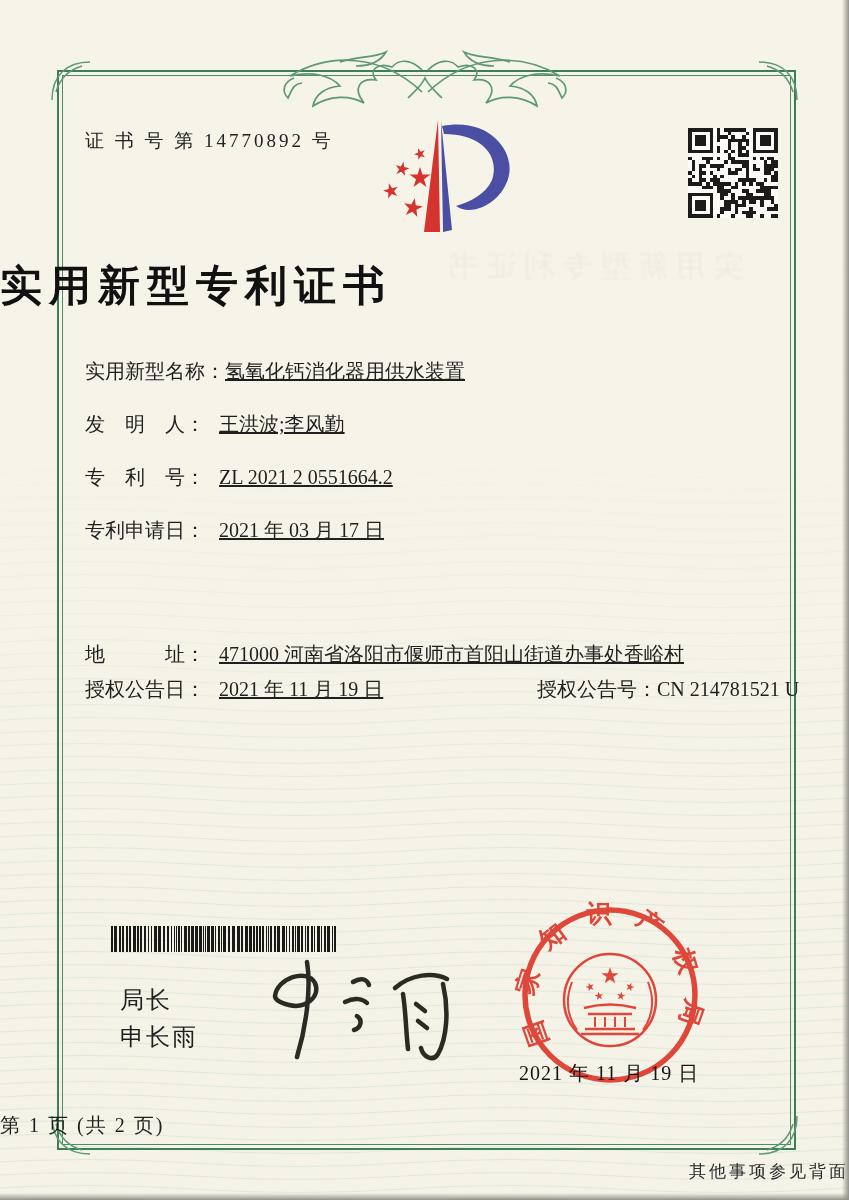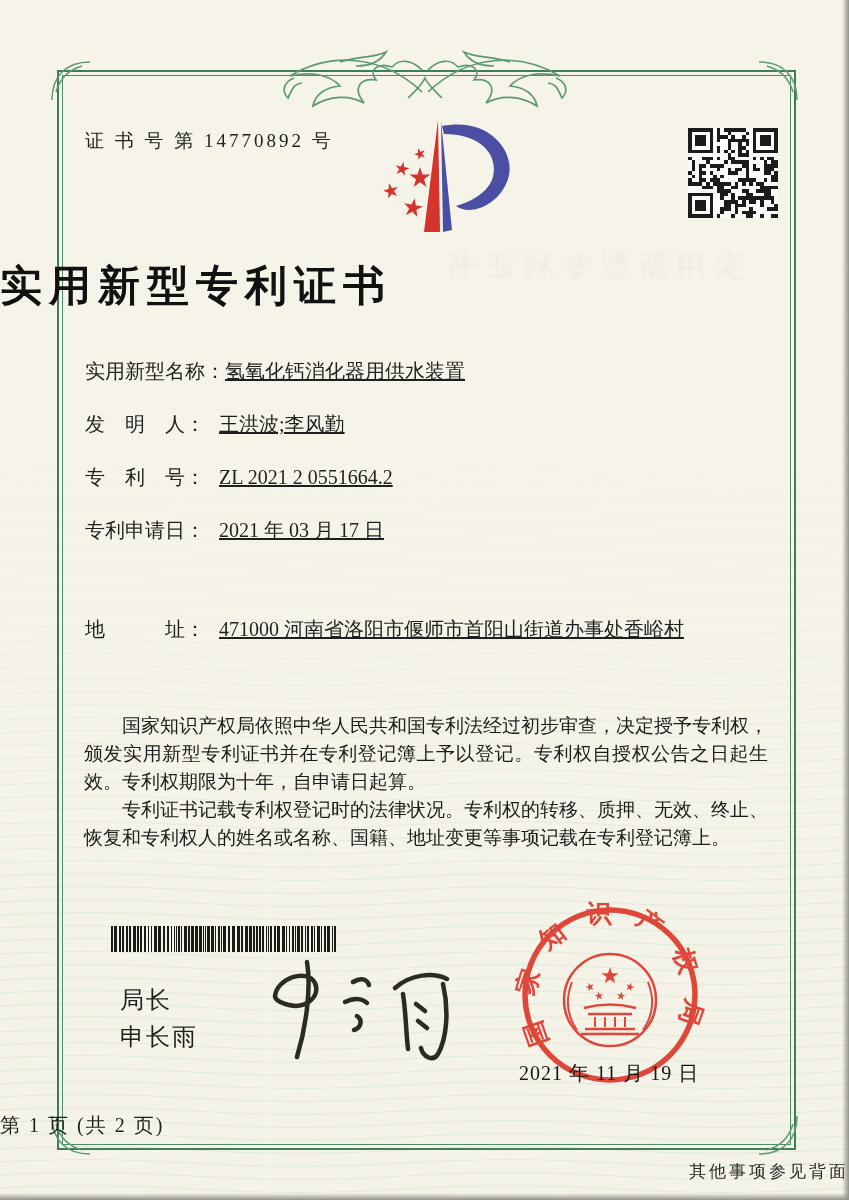--- a/index.html
+++ b/index.html
@@ -422,28 +422,28 @@
   </div>
   <div class="field" style="top:411px">
     <span class="flabel">发　明　人：</span><span class="fvalue">王洪波;李风勤</span>
   </div>
   <div class="field" style="top:464px">
     <span class="flabel">专　利　号：</span><span class="fvalue">ZL 2021 2 0551664.2</span>
   </div>
   <div class="field" style="top:517px">
     <span class="flabel">专利申请日：</span><span class="fvalue">2021 年 03 月 17 日</span>
   </div>
-  <div class="field" style="top:616px">
+  <div class="field" style="top:641px">
     <span class="flabel">地　　　址：</span><span class="fvalue">471000 河南省洛阳市偃师市首阳山街道办事处香峪村</span>
   </div>
-
-  <div class="paras">
-    <p>国家知识产权局依照中华人民共和国专利法经过初步审查，决定授予专利权，颁发实用新型专利证书并在专利登记簿上予以登记。专利权自授权公告之日起生效。专利权期限为十年，自申请日起算。</p>
-    <p>专利证书记载专利权登记时的法律状况。专利权的转移、质押、无效、终止、恢复和专利权人的姓名或名称、国籍、地址变更等事项记载在专利登记簿上。</p>
-  </div>
+  <div class="field" style="top:676px;width:680px">
+    <span><span class="flabel">授权公告日：</span><span class="fvalue">2021 年 11 月 19 日</span></span>
+    <span class="grant-no"><span>授权公告号：</span><span>CN 214781521 U</span></span>
+  </div>
+
 
   <svg class="barcode" width="232" height="26" viewBox="0 0 232 26" shape-rendering="crispEdges">
     <g id="bar-cells" fill="#1a1a18">
         <rect x="1" y="0" width="2" height="26"></rect>
         <rect x="4" y="0" width="3" height="26"></rect>
         <rect x="9" y="0" width="2" height="26"></rect>
         <rect x="12" y="0" width="2" height="26"></rect>
         <rect x="16" y="0" width="2" height="26"></rect>
         <rect x="19" y="0" width="2" height="26"></rect>
         <rect x="23" y="0" width="3" height="26"></rect>

